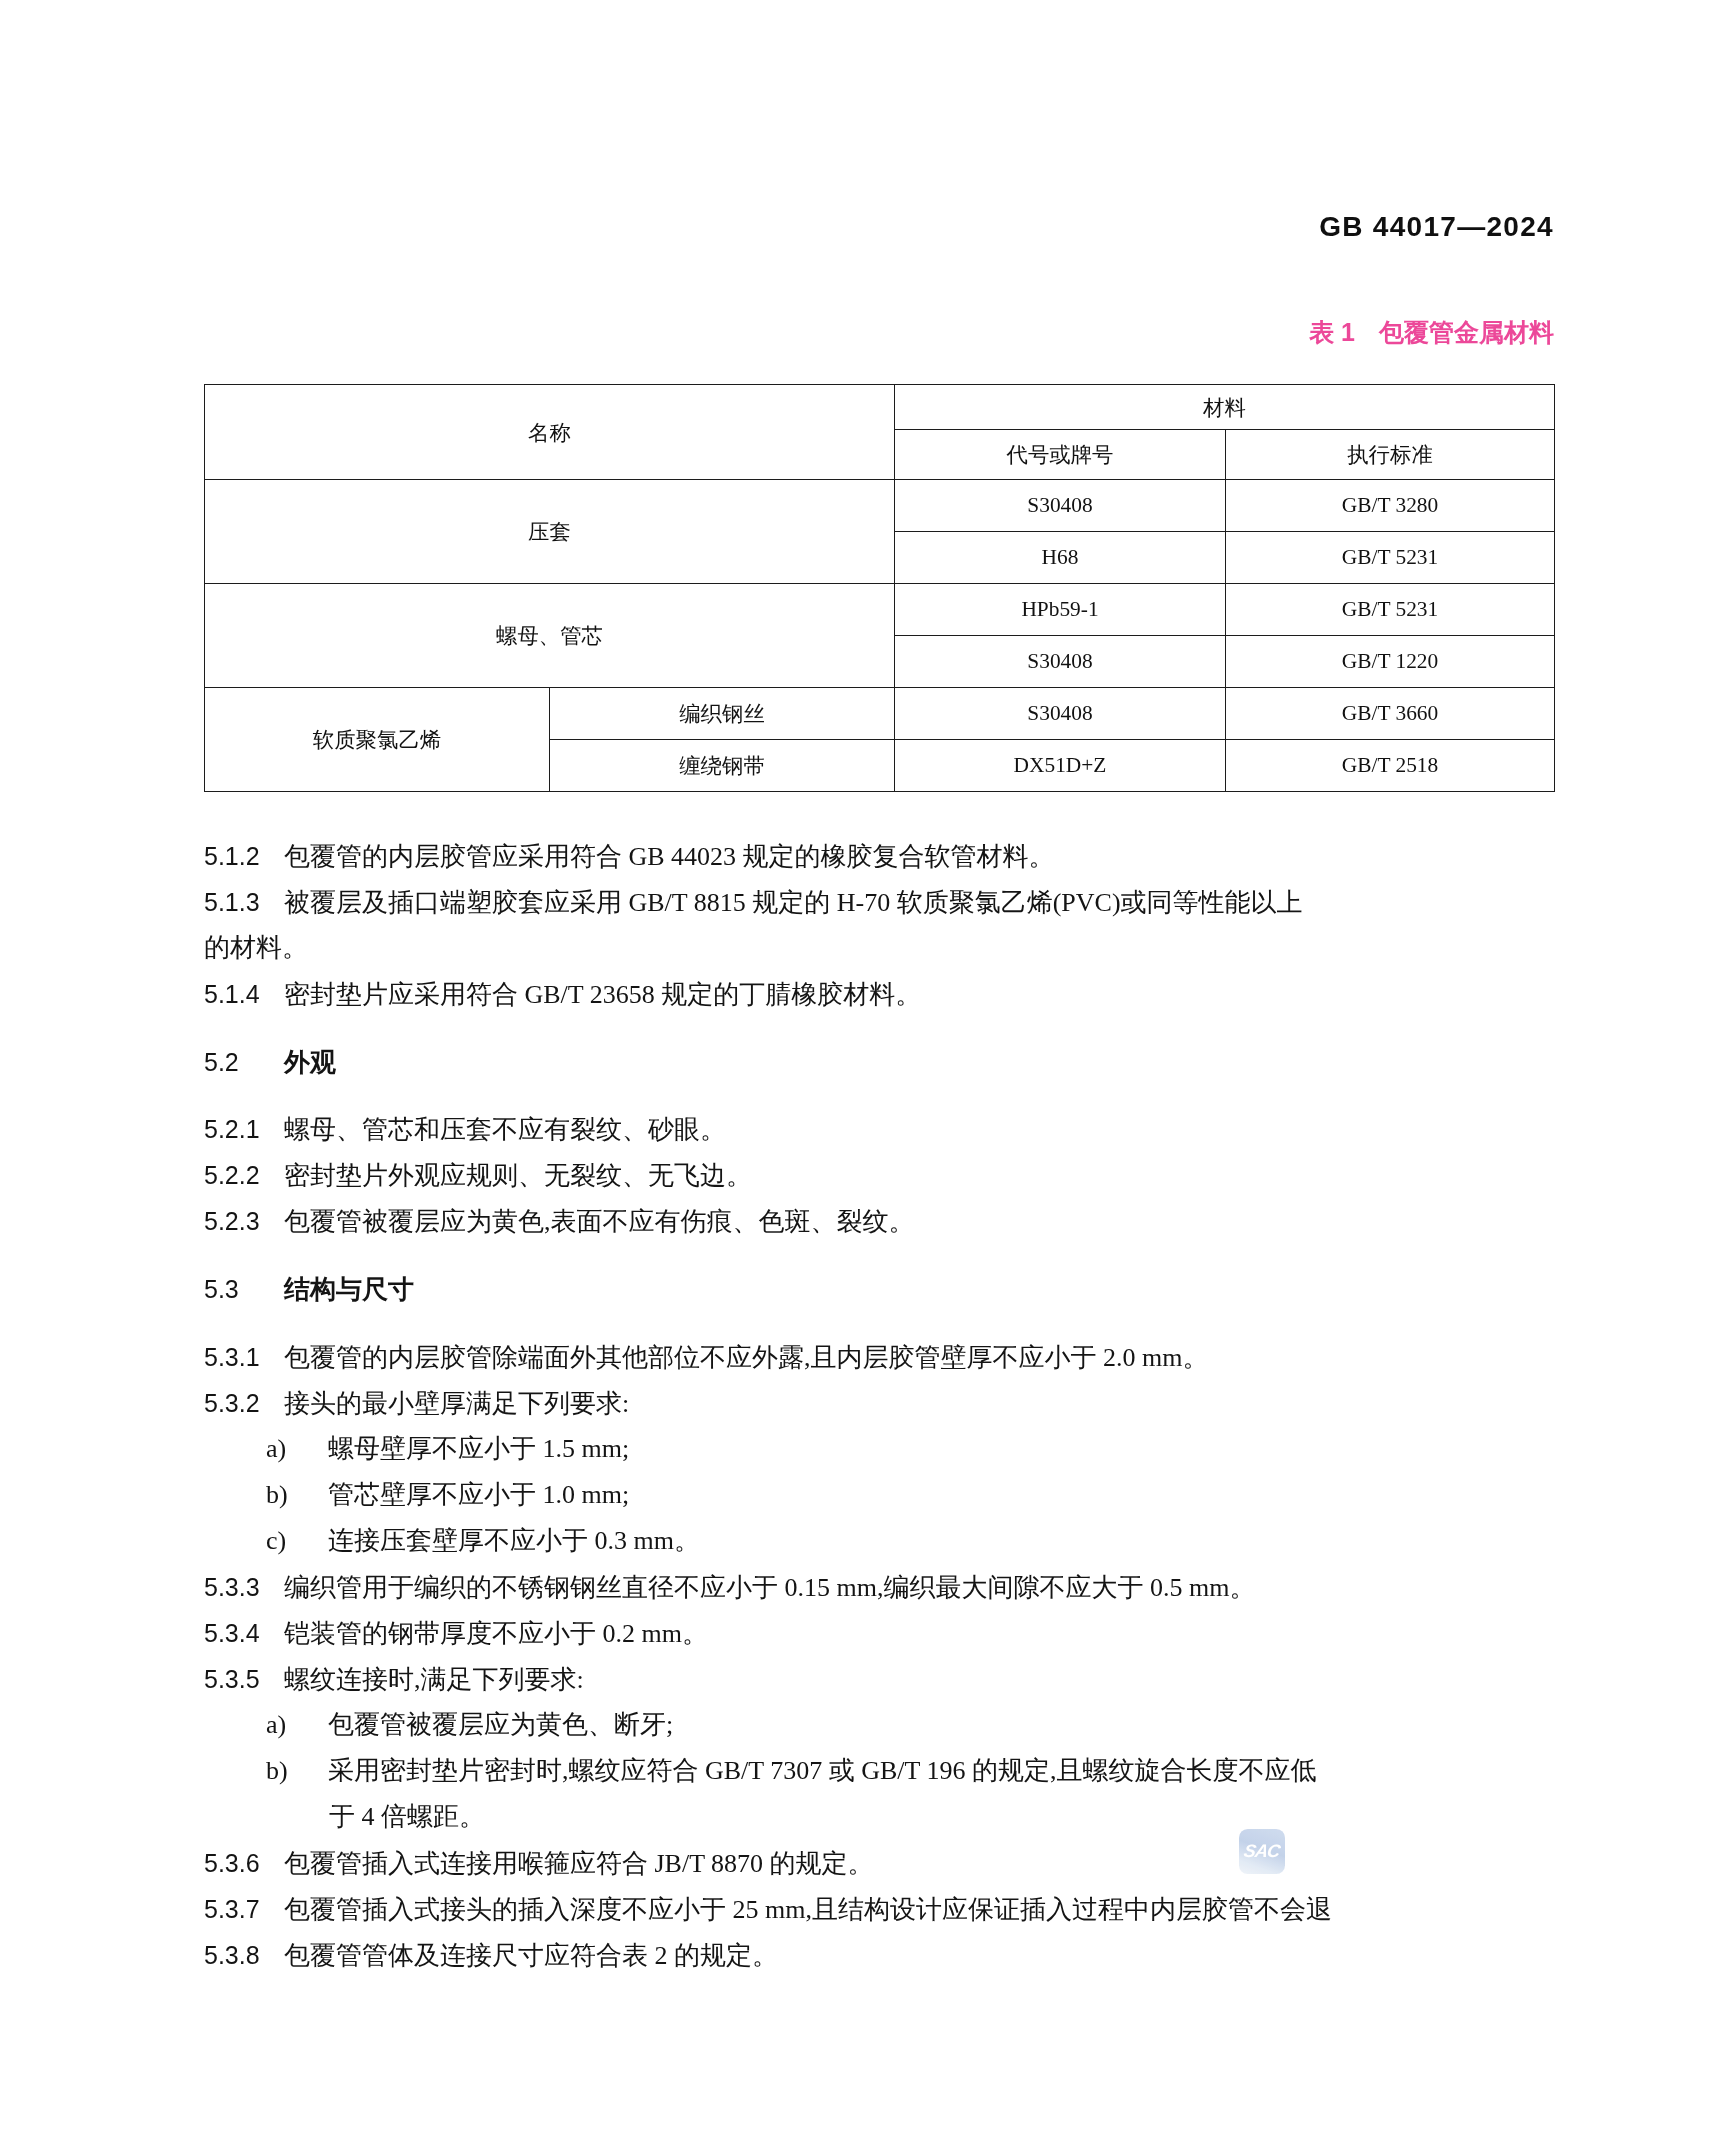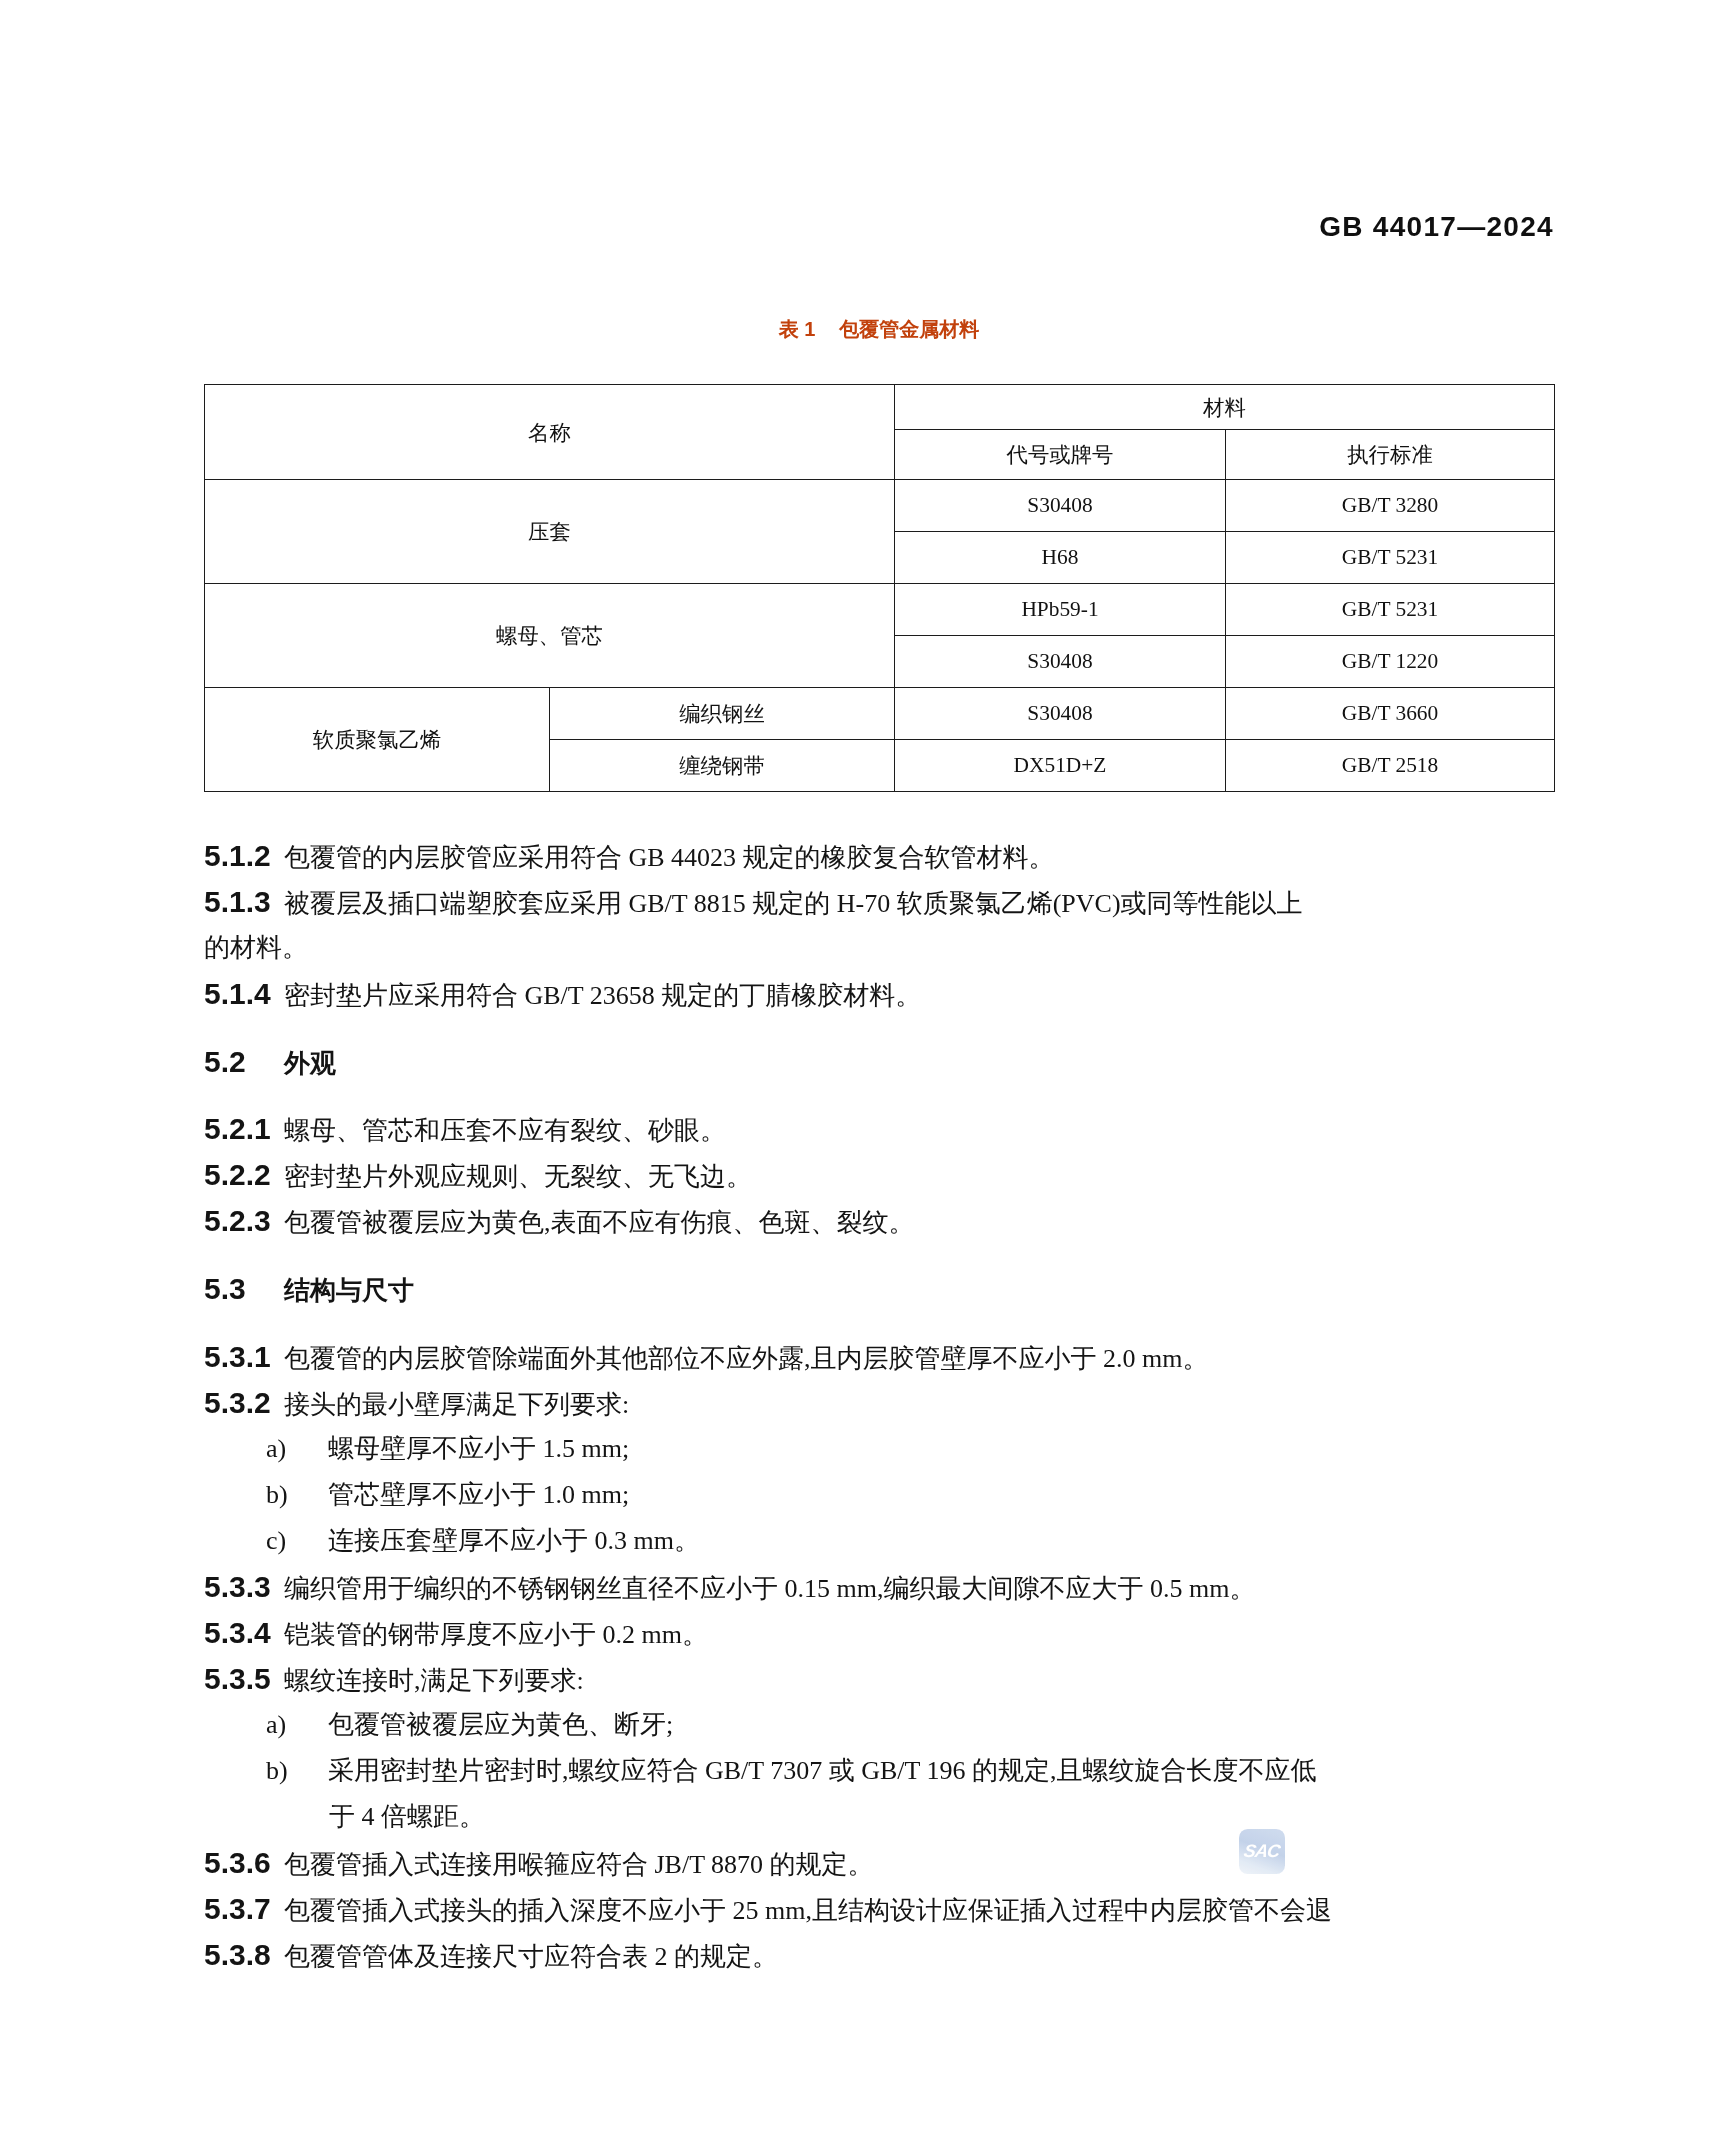--- a/index.html
+++ b/index.html
@@ -16,23 +16,23 @@
   .doc-number {
     position:absolute; top:211px; right:176px;
     font-family:"Liberation Sans","DejaVu Sans",sans-serif;
     font-weight:700; font-size:28px; letter-spacing:1.3px;
     color:#101010; white-space:nowrap;
   }
 
   
   .table-title {
     position:absolute; top:316px; left:204px; width:1350px;
-    text-align:center; white-space:nowrap;
+    text-align:right; white-space:nowrap;
     font-family:"Liberation Sans","DejaVu Sans",sans-serif;
-    font-weight:700; font-size:20px; color:#c2410c;
+    font-weight:700; font-size:25px; color:#ec4899;
   }
   .table-title .tlabel { margin-right:24px; }
 
   
   .tablewrap { position:absolute; top:384px; left:204px; width:1350px; }
   table.mat {
     width:100%; border-collapse:collapse; table-layout:fixed;
     font-size:21.4px; color:#121212;
   }
   table.mat td {
@@ -48,21 +48,21 @@
 
   
   .bodytext {
     position:absolute; left:204px; top:833px; width:1350px;
     font-size:26px; color:#141414;
   }
   .line { height:46px; line-height:46px; white-space:nowrap; }
   .line .num {
     display:inline-block; min-width:80px;
     font-family:"Liberation Sans","DejaVu Sans",sans-serif;
-    font-weight:700; font-size:30px;
+    font-weight:400; font-size:25px;
   }
   .line.h { margin-top:22px; margin-bottom:21.4px; }
   .line.h .txt {
     font-family:"Liberation Sans","DejaVu Sans",sans-serif;
     font-weight:700;
     margin-top:31px;
   }
   .line.li { padding-left:62px; }
   .line.li .num {
     min-width:62px; font-family:"Liberation Serif","DejaVu Serif",serif;

